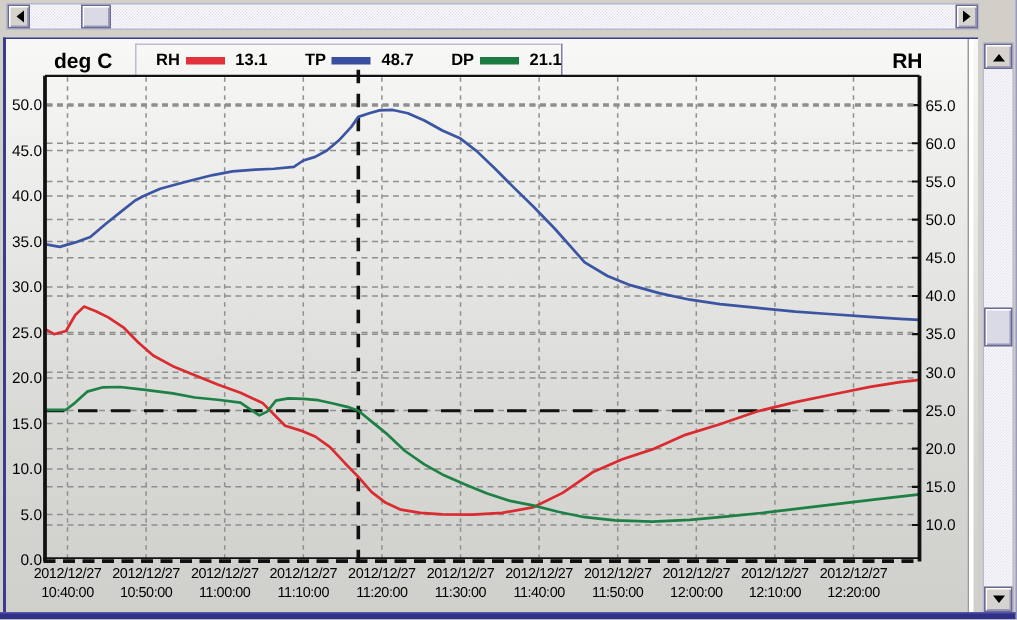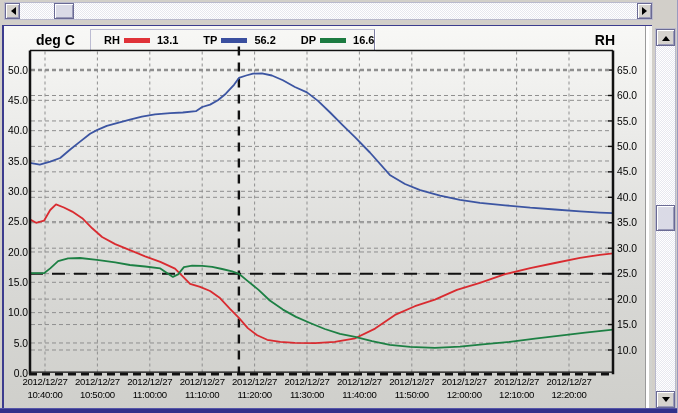--- a/index.html
+++ b/index.html
@@ -67,26 +67,26 @@
     <div class="axis-title" style="left:32px;top:6px">deg C</div>
     <div class="legendbox">
       <div class="leg-item">
         <span class="leg-label">RH</span>
         <span class="leg-swatch" style="background: rgb(224, 50, 56);"></span>
         <span class="leg-value">13.1</span>
       </div>
       <div class="leg-item">
         <span class="leg-label">TP</span>
         <span class="leg-swatch" style="background: rgb(58, 79, 159);"></span>
-        <span class="leg-value">56.2</span>
+        <span class="leg-value">48.7</span>
       </div>
       <div class="leg-item">
         <span class="leg-label">DP</span>
         <span class="leg-swatch" style="background: rgb(28, 123, 65);"></span>
-        <span class="leg-value">16.6</span>
+        <span class="leg-value">21.1</span>
       </div>
     </div>
     <div class="axis-title" style="left:556px;top:6px;width:55px;text-align:right">RH</div>
   </div>
 
   <svg id="plot" width="678" height="413" style="position:absolute;left:0;top:0">
       <line x1="45" y1="51.5" x2="45" y2="372.3" stroke="#8f8f8f" stroke-width="1" stroke-dasharray="3 3"></line>
       <line x1="97.4" y1="51.5" x2="97.4" y2="372.3" stroke="#8f8f8f" stroke-width="1" stroke-dasharray="3 3"></line>
       <line x1="149.8" y1="51.5" x2="149.8" y2="372.3" stroke="#8f8f8f" stroke-width="1" stroke-dasharray="3 3"></line>
       <line x1="202.20000000000002" y1="51.5" x2="202.20000000000002" y2="372.3" stroke="#8f8f8f" stroke-width="1" stroke-dasharray="3 3"></line>

